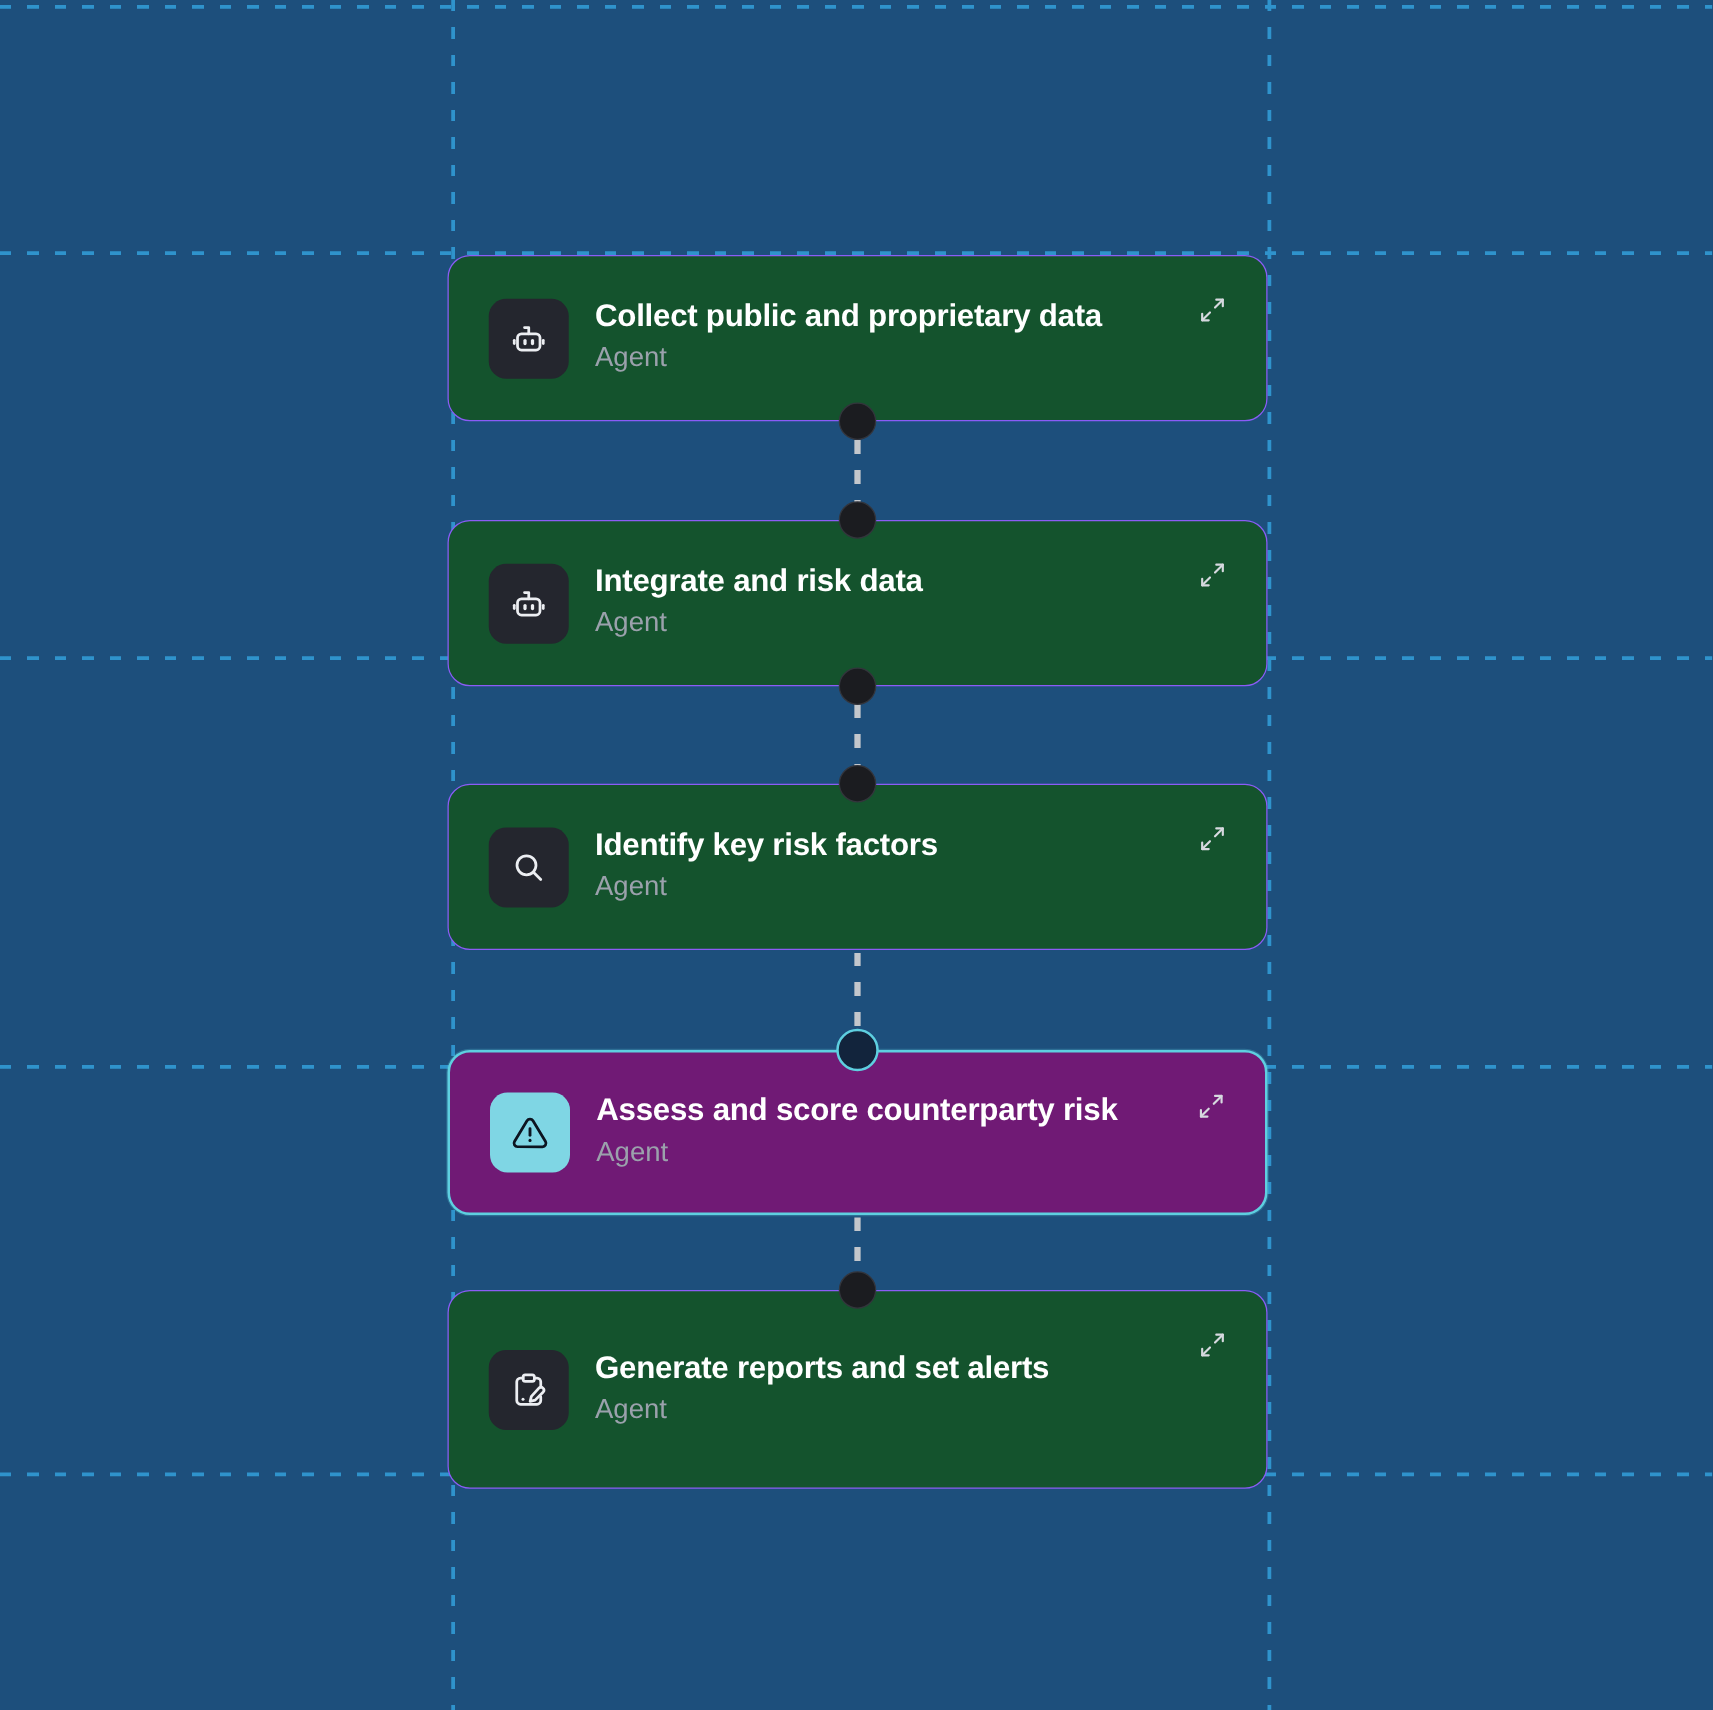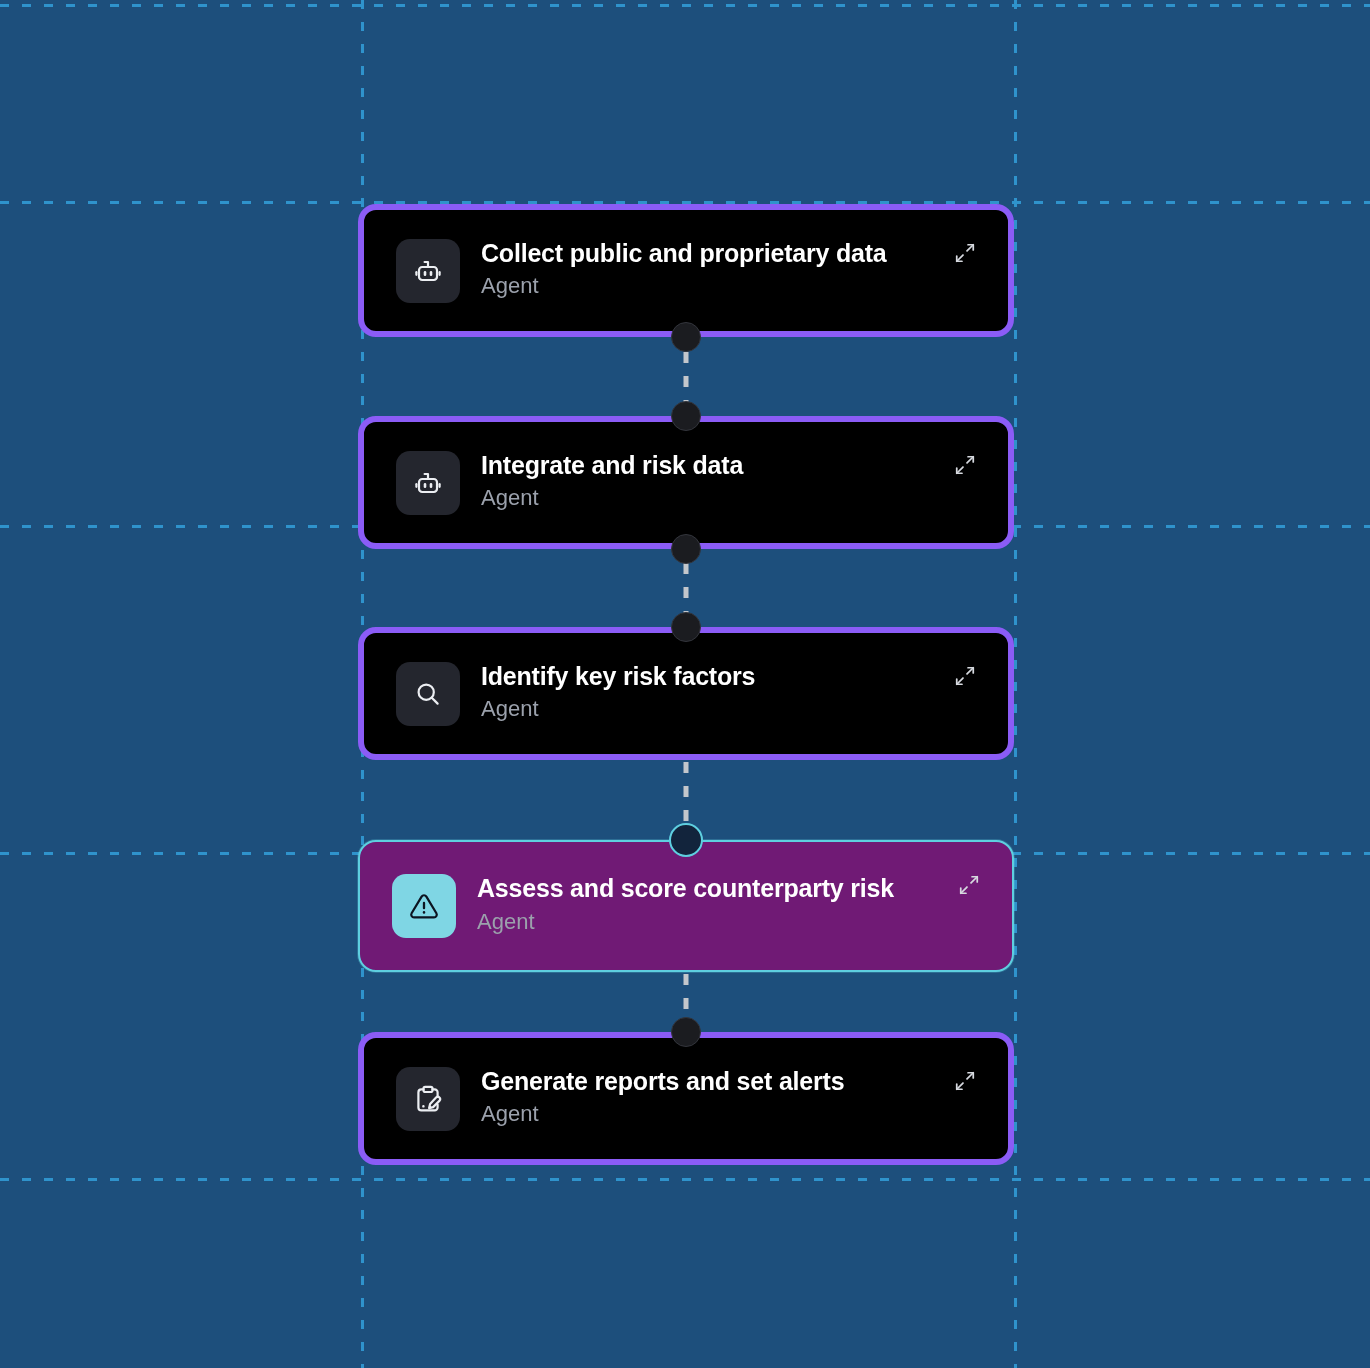--- a/index.html
+++ b/index.html
@@ -92,22 +92,22 @@
     height: 34px;
     margin-left: -17px;
   }
 
   
   .node {
     position: absolute;
     left: 0;
     width: 656px;
     box-sizing: border-box;
-    background: #000000;
-    border: 6px solid #8b5cf6;
+    background: #14532d;
+    border: 1px solid #8b5cf6;
     border-radius: 18px;
     display: flex;
     align-items: center;
     z-index: 5;
   }
   .node.selected {
     background: #701a75;
     border: 2.5px solid #5ecfe0;
     box-shadow: 0 0 0 1px rgba(94,207,224,0.25);
   }
@@ -294,21 +294,21 @@
             <svg viewBox="0 0 24 24" fill="none">
       <path class="expand-stroke" d="M14.2 9.8 L21 3" stroke-width="1.9" stroke-linecap="round"></path>
       <path class="expand-stroke" d="M15.3 3 H21 V8.7" stroke-width="1.9" stroke-linecap="round" stroke-linejoin="round"></path>
       <path class="expand-stroke" d="M9.8 14.2 L3 21" stroke-width="1.9" stroke-linecap="round"></path>
       <path class="expand-stroke" d="M8.7 21 H3 V15.3" stroke-width="1.9" stroke-linecap="round" stroke-linejoin="round"></path>
     </svg>
           </span>
         </div>
       </div>
       <div class="handle selected" style="top: 823px;"></div>
-      <div class="node" style="top: 1032px; height: 133px;">
+      <div class="node" style="top: 1032px; height: 159px;">
         <div class="node-icon-tile">
           <span>
             <svg viewBox="0 0 32 32" fill="none">
       <path class="tile-stroke" d="M20.5 6.4 h2.1 a3 3 0 0 1 3 3 v4.4" stroke-width="2.2" stroke-linecap="round" stroke-linejoin="round"></path>
       <path class="tile-stroke" d="M25.6 21.5 v2.9 a3 3 0 0 1 -3 3 h-13.2 a3 3 0 0 1 -3 -3 V9.4 a3 3 0 0 1 3 -3 h2.1" stroke-width="2.2" stroke-linecap="round" stroke-linejoin="round"></path>
       <rect class="tile-stroke" x="11.5" y="3.8" width="9" height="5.2" rx="1.7" stroke-width="2.2"></rect>
       <path class="tile-stroke" d="M24.3 14.3 a2.35 2.35 0 0 1 3.3 3.3 l-6.5 6.5 -4 1 1 -4 z" stroke-width="2.2" stroke-linejoin="round"></path>
       <path class="tile-stroke" d="M11.4 23.3 V23.4" stroke-width="2.4" stroke-linecap="round"></path>
     </svg>
           </span>

